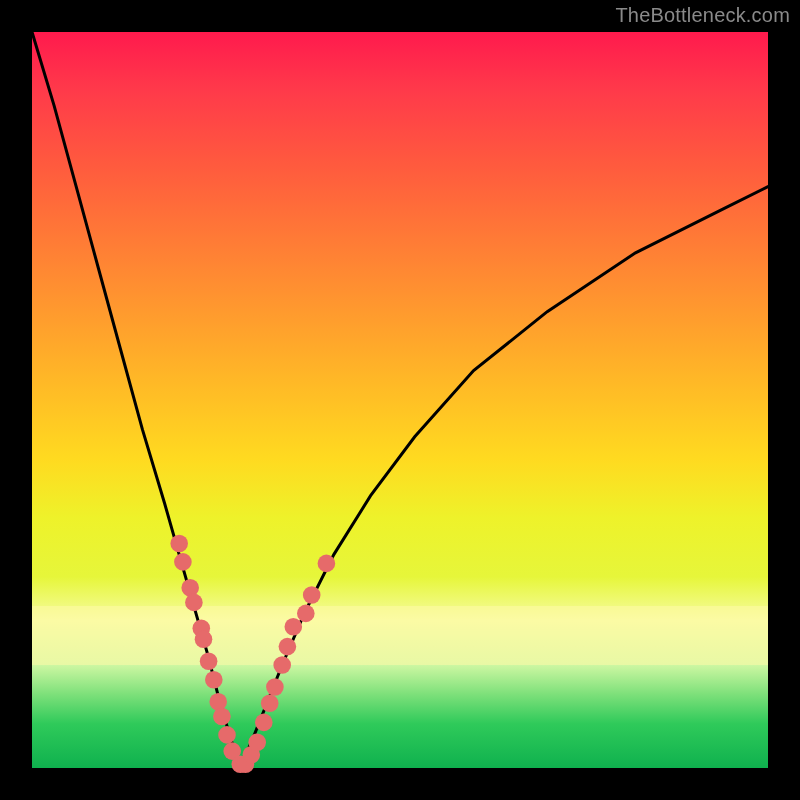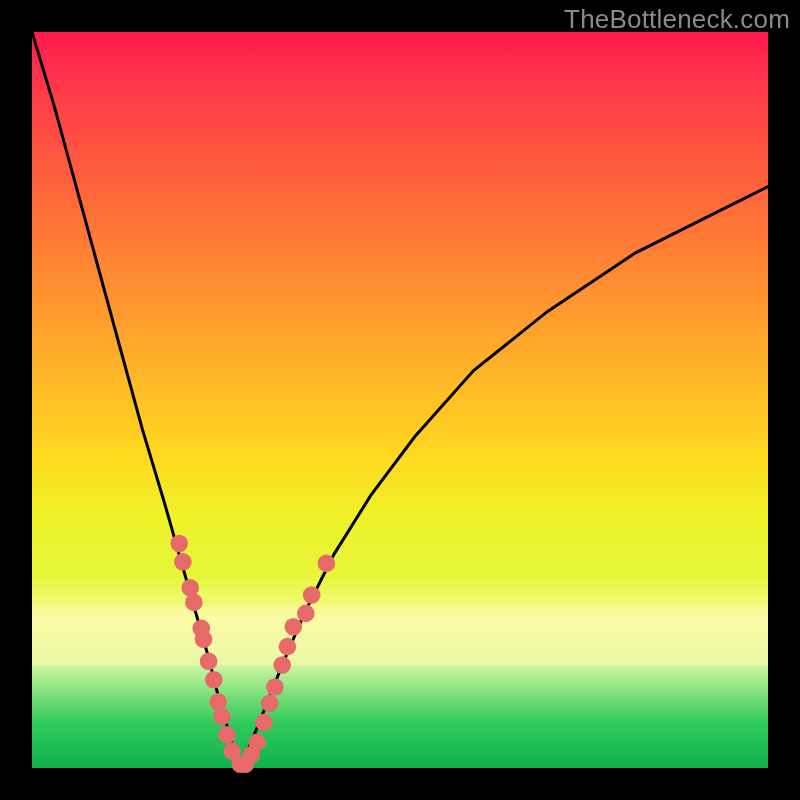--- a/index.html
+++ b/index.html
@@ -69,21 +69,21 @@
   }
   .dot {
     fill: #e66a6a;
     stroke: none;
   }
   .watermark {
     position: absolute;
     top: 4px;
     right: 10px;
     color: #8a8a8a;
-    font-size: 26px;
+    font-size: 20px;
     letter-spacing: 0.2px;
     user-select: none;
   }
 </style>
 </head>
 <body>
 
 <div class="frame">
 
   <div class="plot-area">

